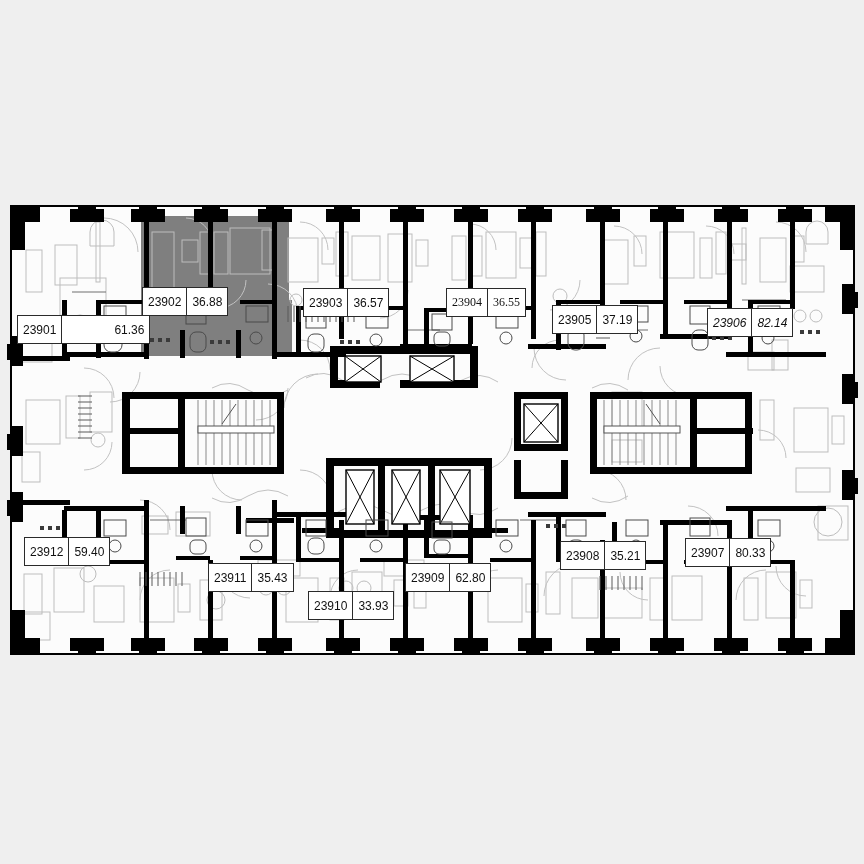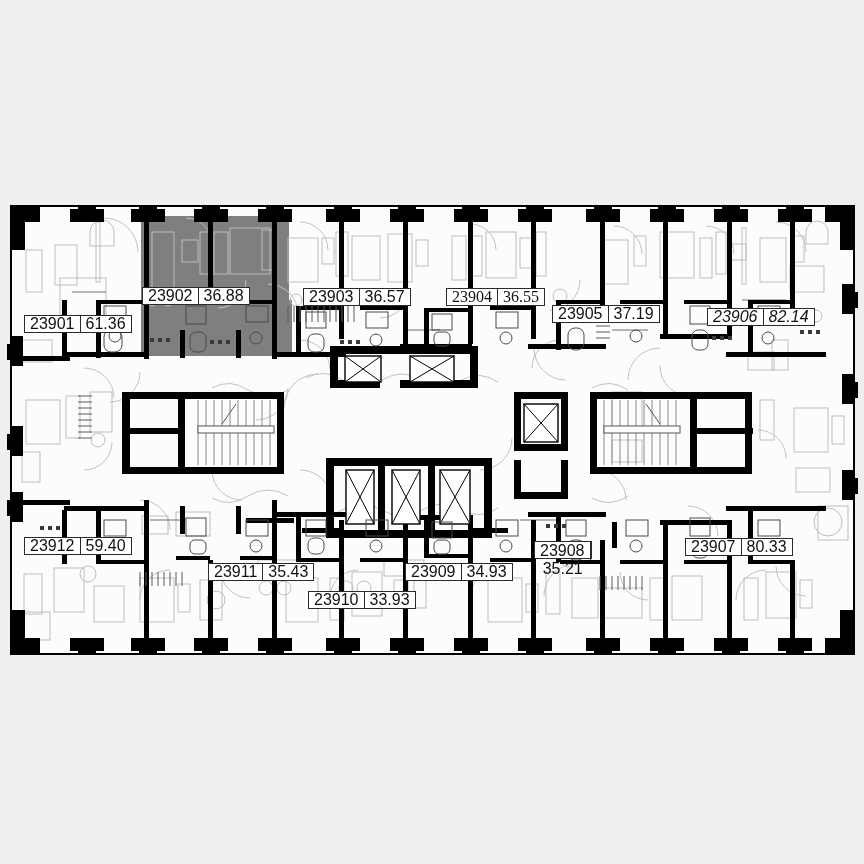--- a/index.html
+++ b/index.html
@@ -8,23 +8,23 @@
     background:#efefef;
     font-family:"Liberation Sans", sans-serif;
     overflow:hidden;
   }
   #stage{position:relative;width:864px;height:864px;}
   #plan{position:absolute;left:0;top:0;width:864px;height:864px;}
   .lbl{
     position:absolute;
     background:#ffffff;
     border:1px solid #2a2a2a;
-    height:18px;
+    height:29px;
     display:flex;align-items:stretch;
-    font-size:16px;
+    font-size:12px;
     color:#111;
     white-space:nowrap;
     box-sizing:border-box;
   }
   .lbl .id{
     display:flex;align-items:center;justify-content:center;
     padding:0 5px;
     border-right:1px solid #2a2a2a;
   }
   .lbl .ar{
@@ -564,21 +564,21 @@
       <g stroke="#5a5a5a">
         <path d="M288 306 v16 M294 306 v16 M300 306 v16 M306 306 v16 M312 306 v16 M318 306 v16 M324 306 v16 M330 306 v16 M336 306 v16 M342 306 v16 M348 306 v16 M354 306 v16"></path>
         <path d="M140 572 v14 M146 572 v14 M152 572 v14 M158 572 v14 M164 572 v14 M170 572 v14 M176 572 v14 M182 572 v14"></path>
         <path d="M600 576 v14 M606 576 v14 M612 576 v14 M618 576 v14 M624 576 v14 M630 576 v14 M636 576 v14 M642 576 v14"></path>
         <path d="M78 396 h14 M78 402 h14 M78 408 h14 M78 414 h14 M78 420 h14 M78 426 h14 M78 432 h14 M78 438 h14"></path>
         <path d="M596 314 h14 M596 320 h14 M596 326 h14 M596 332 h14 M596 338 h14"></path>
       </g>
     </g>
   </svg>
 
-  <div class="lbl" style="left:24px;top:315px;">
+  <div class="lbl" style="left:17px;top:315px;gap:47px;">
     <span class="id">23901</span>
     <span class="ar">61.36</span>
   </div>
   <div class="lbl" style="left:142px;top:287px;">
     <span class="id">23902</span>
     <span class="ar">36.88</span>
   </div>
   <div class="lbl" style="left:303px;top:288px;">
     <span class="id">23903</span>
     <span class="ar">36.57</span>
@@ -592,27 +592,27 @@
     <span class="ar">37.19</span>
   </div>
   <div class="lbl" style="left:707px;top:308px;font-style:italic;">
     <span class="id">23906</span>
     <span class="ar">82.14</span>
   </div>
   <div class="lbl" style="left:685px;top:538px;">
     <span class="id">23907</span>
     <span class="ar">80.33</span>
   </div>
-  <div class="lbl" style="left:534px;top:541px;flex-direction:column;">
+  <div class="lbl" style="left:560px;top:541px;">
     <span class="id">23908</span>
     <span class="ar">35.21</span>
   </div>
   <div class="lbl" style="left:405px;top:563px;">
     <span class="id">23909</span>
-    <span class="ar">34.93</span>
+    <span class="ar">62.80</span>
   </div>
   <div class="lbl" style="left:308px;top:563px;margin-top:28px;">
     <span class="id">23910</span>
     <span class="ar">33.93</span>
   </div>
   <div class="lbl" style="left:208px;top:563px;">
     <span class="id">23911</span>
     <span class="ar">35.43</span>
   </div>
   <div class="lbl" style="left:24px;top:537px;">

